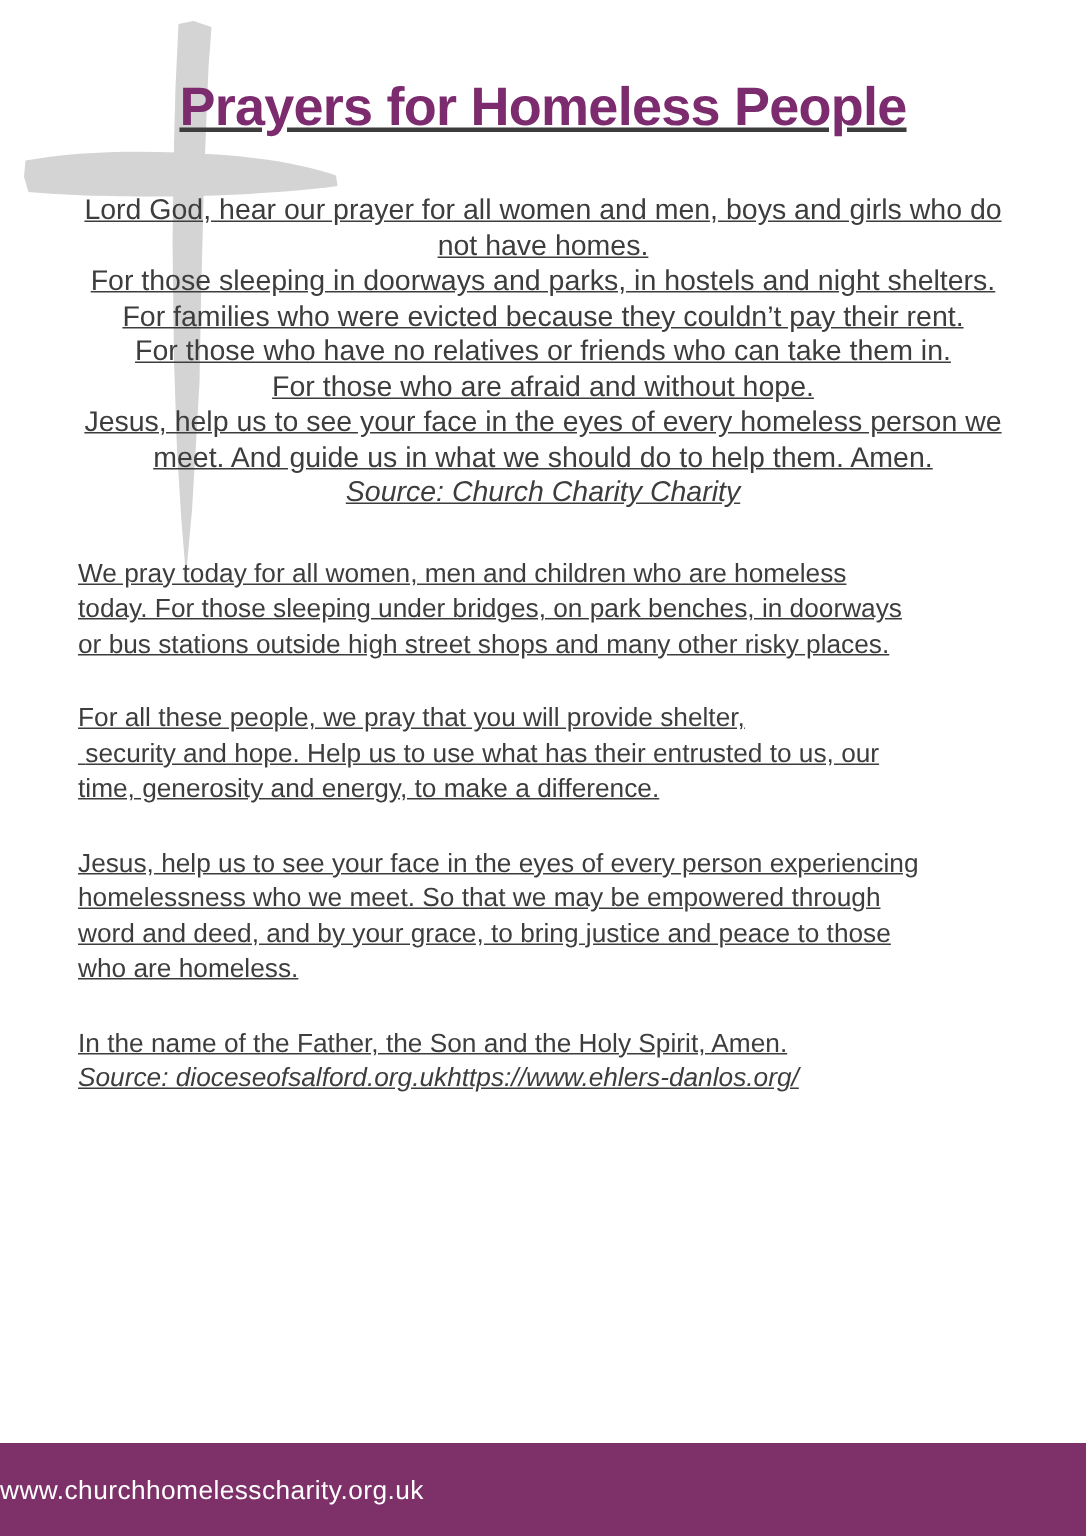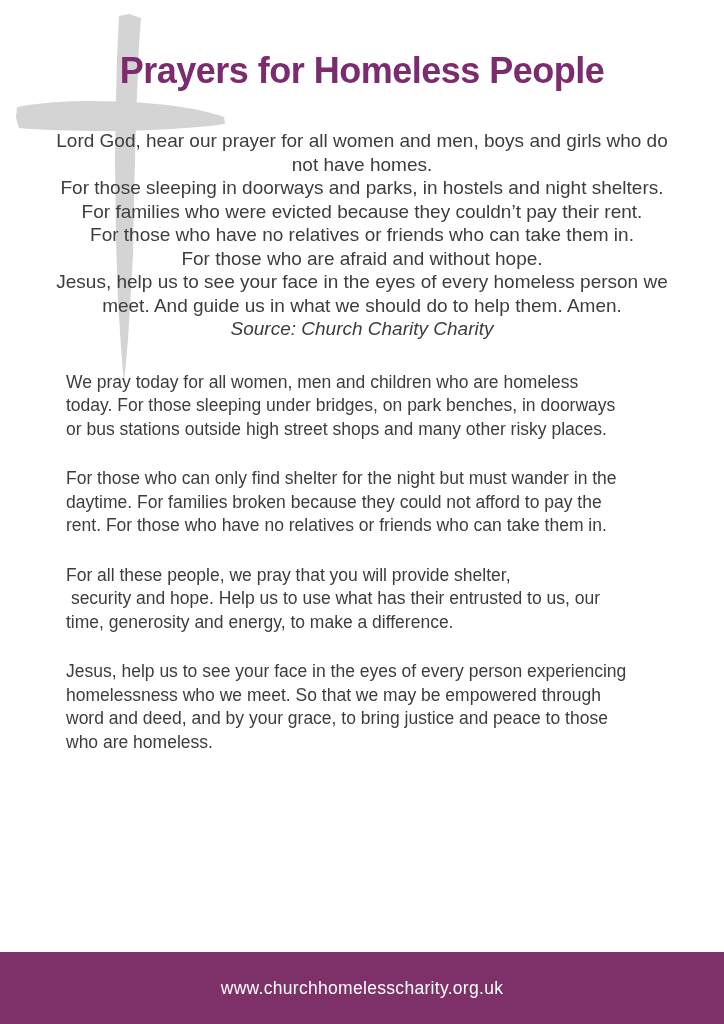--- a/index.html
+++ b/index.html
@@ -9,20 +9,21 @@
     --cross:#d4d4d4;
   }
   html,body{margin:0;padding:0;background:#ffffff;}
   .page{
     position:relative;
     width:724px;height:1024px;
     background:#ffffff;
     overflow:hidden;
     font-family:"Liberation Sans",sans-serif;
     color:var(--body-text);
+    text-decoration:underline;
   }
   .cross-watermark{
     position:absolute;top:0;left:0;z-index:0;pointer-events:none;
   }
   .content{
     position:relative;z-index:1;
     padding:50px 52px 0 52px;
   }
   .page-title{
     margin:0 0 38px 0;
@@ -34,33 +35,33 @@
     color:var(--accent);
   }
   .opening-prayer{
     margin:0 0 30px 0;
     text-align:center;
     white-space:pre-line;
     font-size:19px;
     line-height:23.5px;
   }
   .para{
-    margin:0 0 26px 14px;
+    margin:0 0 26px 0;
     white-space:pre-wrap;
     font-size:17.5px;
     line-height:23.5px;
   }
   .source-line{
     font-style:italic;
   }
   .footer-bar{
     position:absolute;left:0;right:0;bottom:0;z-index:2;
-    height:72px;
+    height:62px;
     background:var(--footer-bg);
-    display:flex;align-items:center;justify-content:center;
+    display:flex;align-items:center;
   }
   .footer-url{
     color:#ffffff;
     font-size:17.5px;
     letter-spacing:0.3px;
   }
 </style>
 </head>
 <body>
 
@@ -80,31 +81,29 @@
 For those sleeping in doorways and parks, in hostels and night shelters.
 For families who were evicted because they couldn’t pay their rent.
 For those who have no relatives or friends who can take them in.
 For those who are afraid and without hope.
 Jesus, help us to see your face in the eyes of every homeless person we
 meet. And guide us in what we should do to help them. Amen.</span><br><span class="source-line">Source: Church Charity Charity</span></div>
 
     <p class="para">We pray today for all women, men and children who are homeless
 today. For those sleeping under bridges, on park benches, in doorways
 or bus stations outside high street shops and many other risky places.</p>
-    <p class="para">For those who can only find shelter for the night but must wander in the
-daytime. For families broken because they could not afford to pay the
-rent. For those who have no relatives or friends who can take them in.</p>
     <p class="para">For all these people, we pray that you will provide shelter,
  security and hope. Help us to use what has their entrusted to us, our
 time, generosity and energy, to make a difference.</p>
     <p class="para">Jesus, help us to see your face in the eyes of every person experiencing
 homelessness who we meet. So that we may be empowered through
 word and deed, and by your grace, to bring justice and peace to those
 who are homeless.</p>
 
+    <p class="para"><span>In the name of the Father, the Son and the Holy Spirit, Amen.</span><br><span class="source-line">Source: dioceseofsalford.org.ukhttps://www.ehlers-danlos.org/</span></p>
 
   </div>
 
   <div class="footer-bar">
     <span class="footer-url">www.churchhomelesscharity.org.uk</span>
   </div>
 
 </div>
 
 </body></html>

